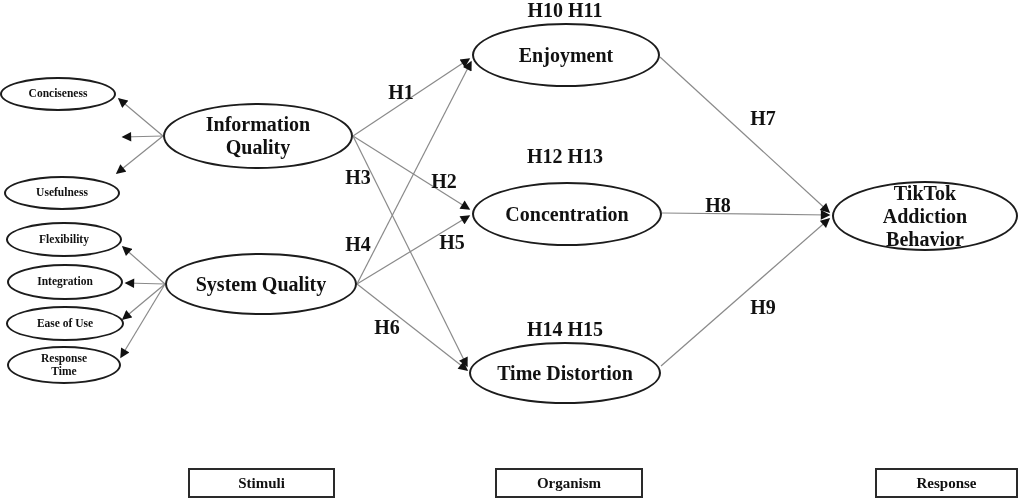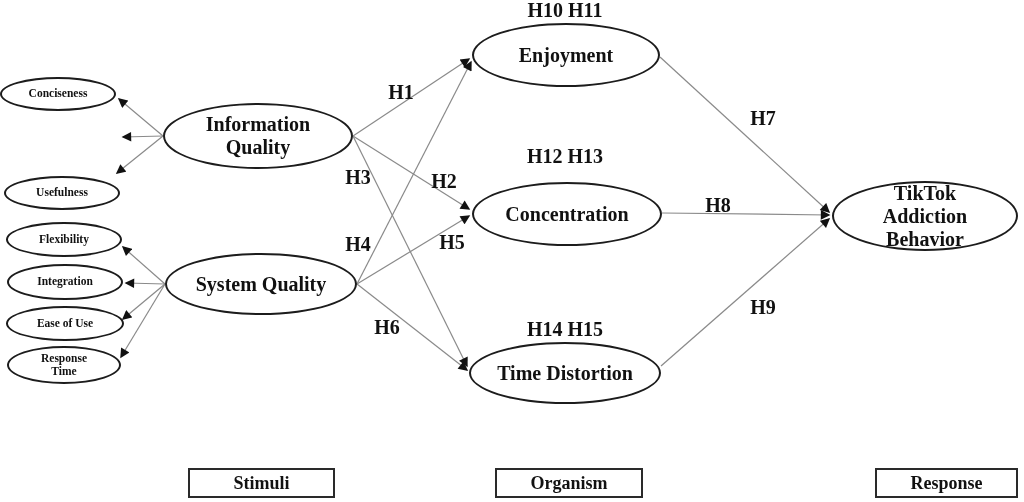--- a/index.html
+++ b/index.html
@@ -42,21 +42,21 @@
     white-space: nowrap;
   }
   .cat-box {
     position: absolute;
     border: 2px solid #2a2a2a;
     background: #ffffff;
     display: flex;
     align-items: center;
     justify-content: center;
     font-weight: 700;
-    font-size: 18px;
+    font-size: 15px;
     box-sizing: border-box;
   }
 </style>
 </head>
 <body>
 
 <div class="stage">
 
   <svg class="edges-layer" viewBox="0 0 1024 502">
     <defs>

